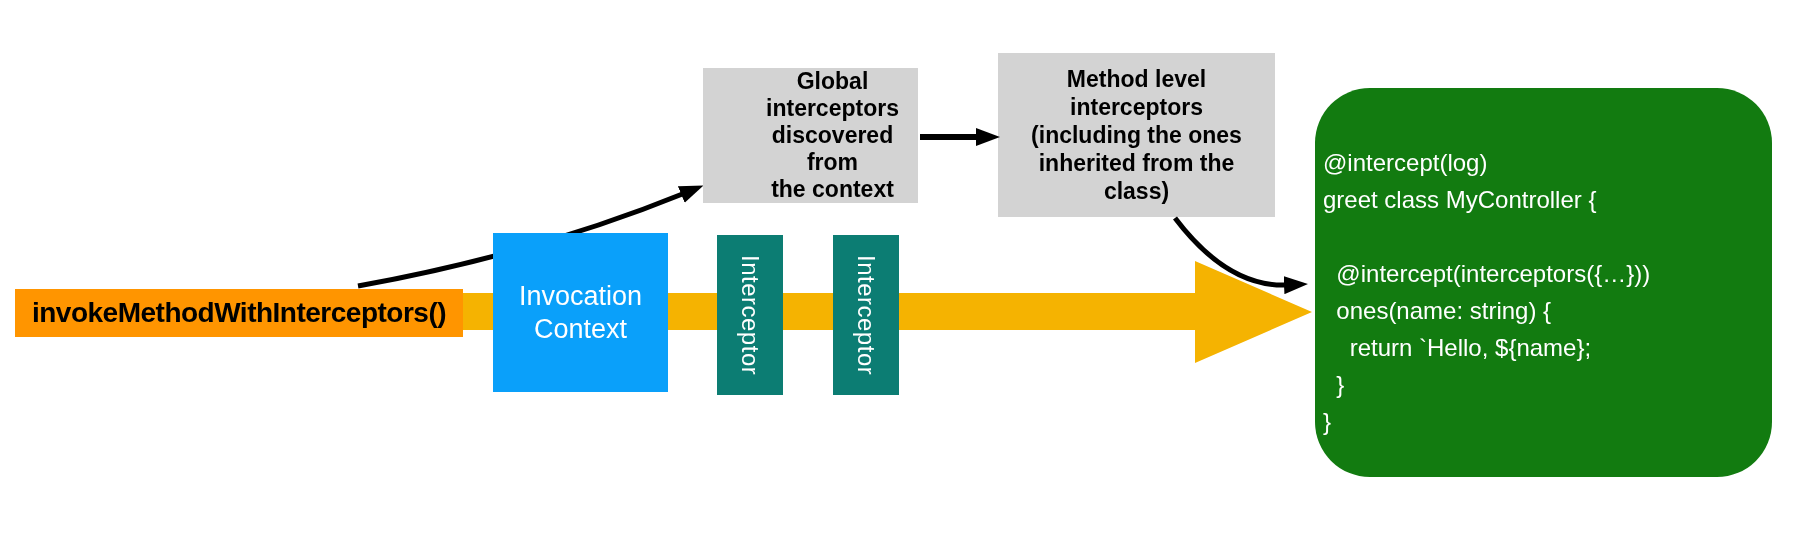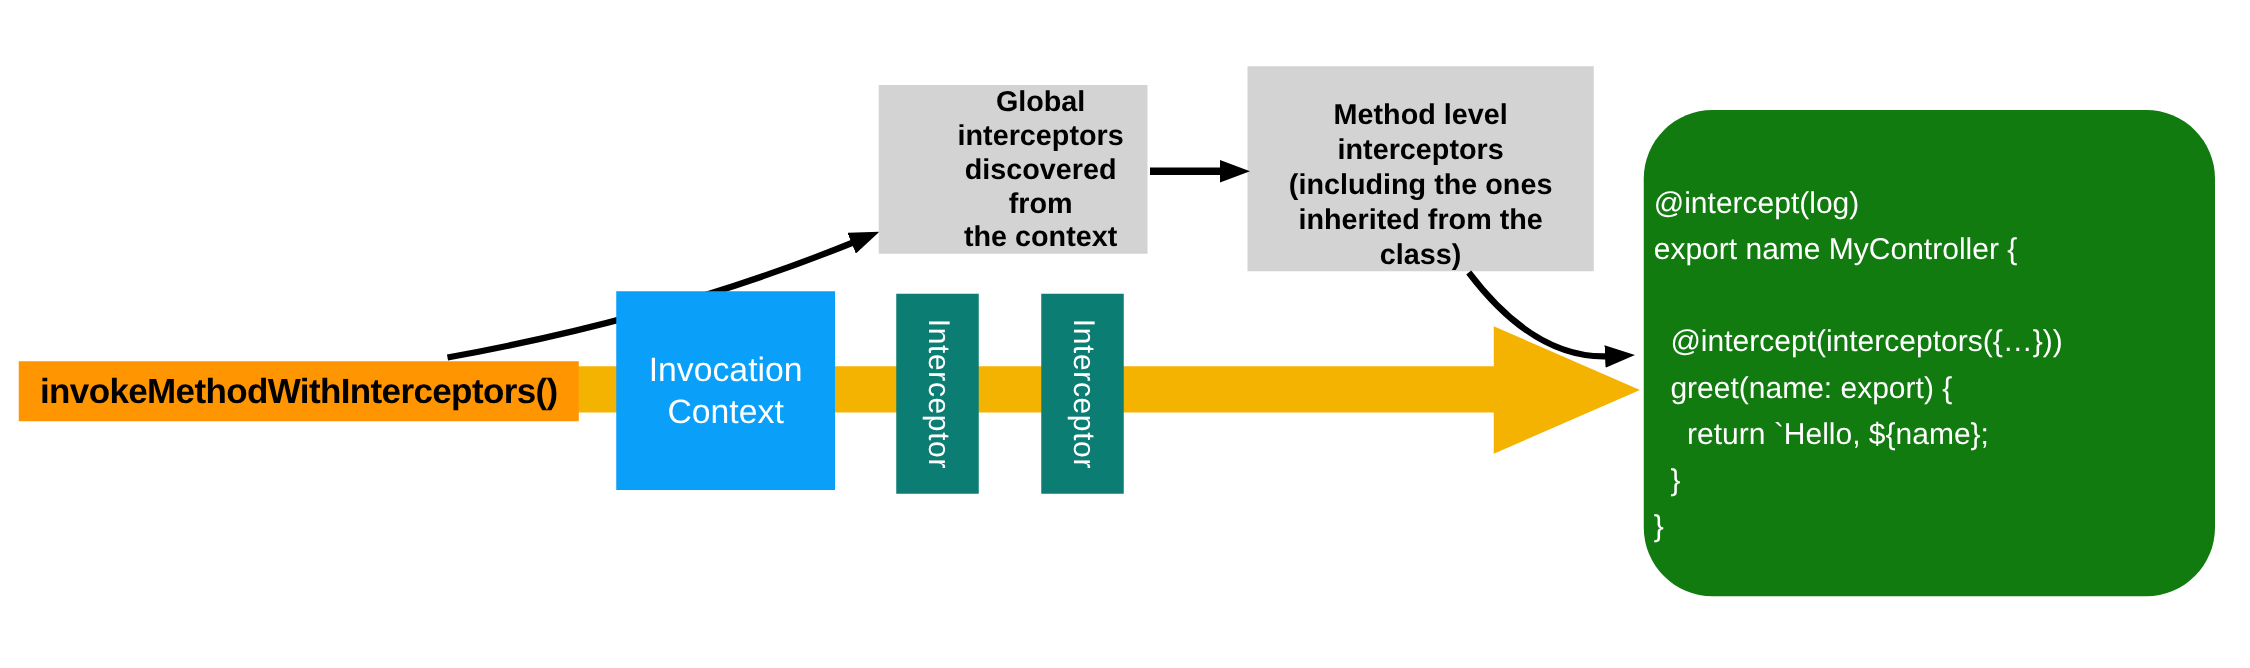--- a/index.html
+++ b/index.html
@@ -26,21 +26,21 @@
   }
   #interceptor-1{left:717px;}
   #interceptor-2{left:833px;}
   .interceptor .vtext{
     writing-mode:vertical-rl;font-size:24px;letter-spacing:0.5px;
   }
   .graybox{
     background:#D3D3D3;color:#000;font-weight:bold;font-size:23px;
   }
   #global-box{left:703px;top:68px;width:215px;height:135px;line-height:27px;padding-left:44px;}
-  #method-box{left:998px;top:53px;width:277px;height:164px;line-height:28px;align-items:flex-end;}
+  #method-box{left:998px;top:53px;width:277px;height:164px;line-height:28px;}
 
   #code-box{
     left:1315px;top:88px;width:457px;height:389px;background:#127B10;
     border-radius:55px;color:#fff;box-sizing:border-box;
     padding:56px 10px 0 8px;font-size:24px;
   }
   .code-line{white-space:pre;min-height:37px;line-height:37px;}
 </style>
 </head>
 <body>
@@ -84,24 +84,24 @@
   <div class="abs box graybox" id="method-box">
     <span class="prelines">Method level
 interceptors
 (including the ones
 inherited from the
 class)</span>
   </div>
 
   <div class="abs" id="code-box">
     <div class="code-line">@intercept(log)</div>
-    <div class="code-line">export name MyController {</div>
+    <div class="code-line">greet class MyController {</div>
     <div class="code-line"></div>
     <div class="code-line">  @intercept(interceptors({…}))</div>
-    <div class="code-line">  greet(name: export) {</div>
+    <div class="code-line">  ones(name: string) {</div>
     <div class="code-line">    return `Hello, ${name};</div>
     <div class="code-line">  }</div>
     <div class="code-line">}</div>
   </div>
 
   <svg class="layer">
     <path d="M920,137 L980,137" fill="none" stroke="#000" stroke-width="6" marker-end="url(#ah)"></path>
     <path d="M1175,218 Q1228,288 1288,285" fill="none" stroke="#000" stroke-width="5" marker-end="url(#ah)"></path>
   </svg>
 

